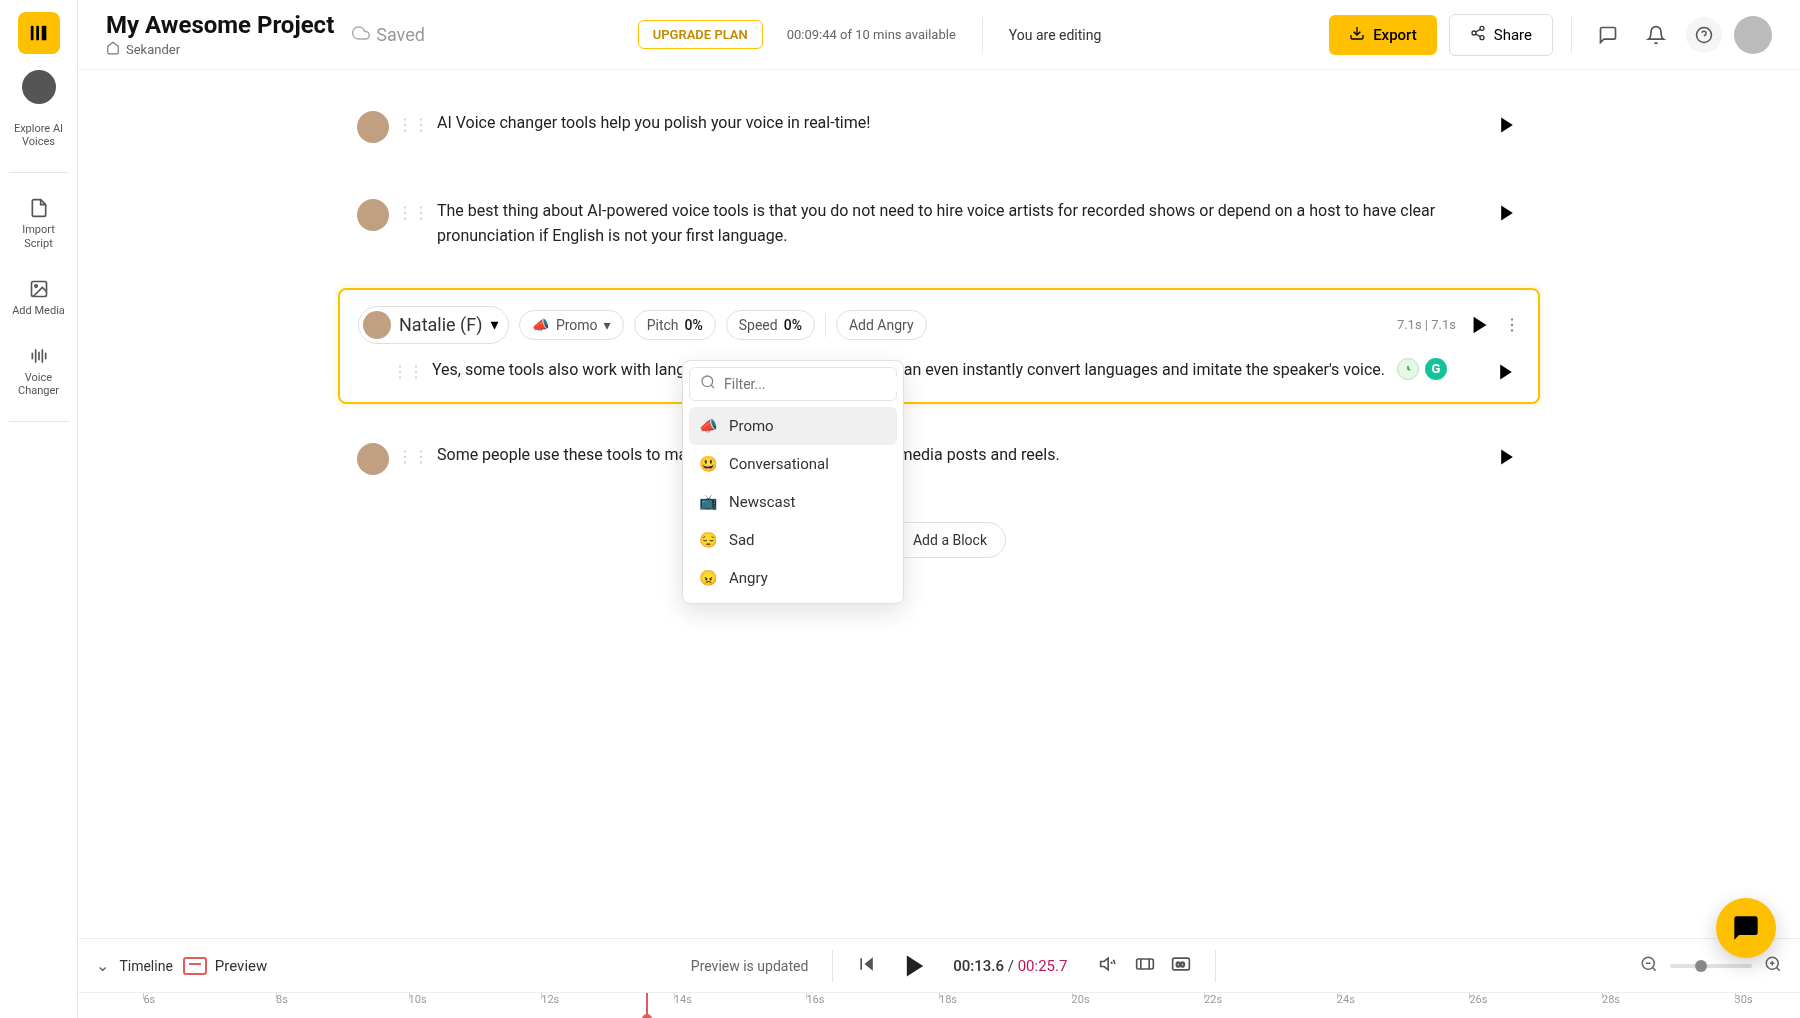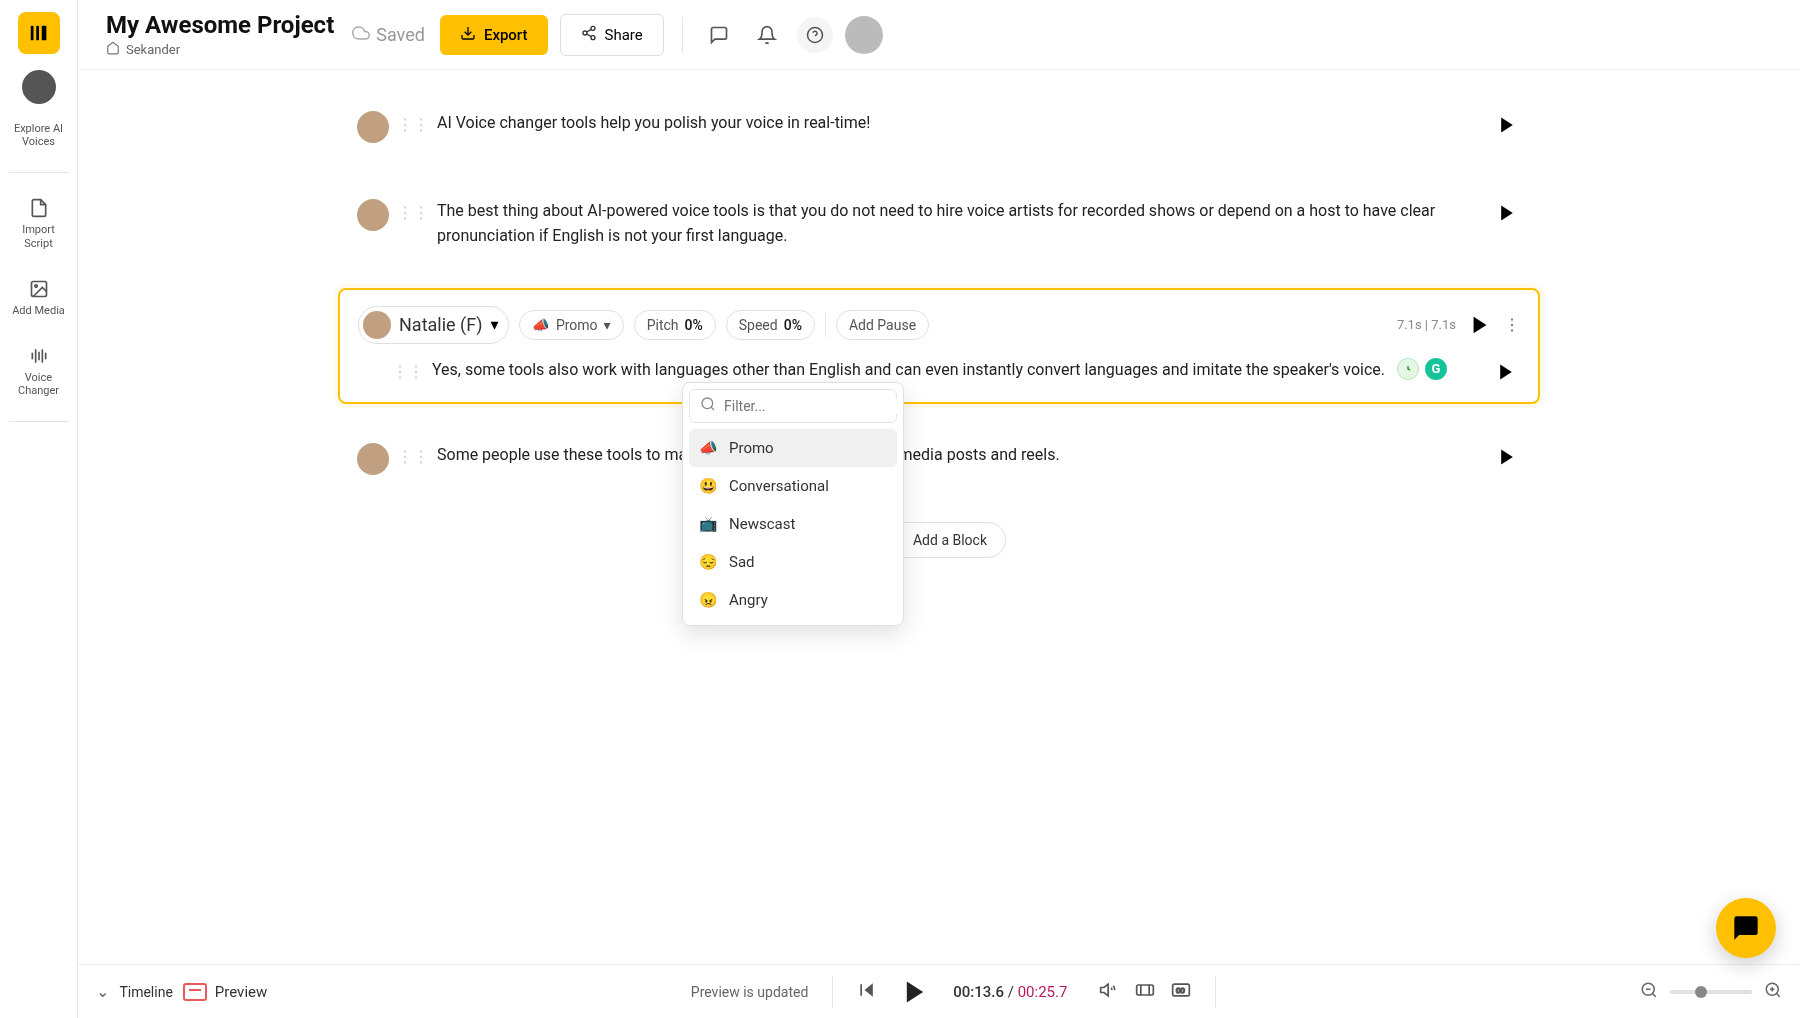--- a/index.html
+++ b/index.html
@@ -54,21 +54,21 @@
     .toolbar-row .spacer { flex: 1; }
     .timing { font-size: 13px; color: #888; }
     .more { cursor: pointer; color: #666; }
     .block.active .body-row { display: flex; align-items: flex-start; gap: 8px; }
     .inline-badges { display: inline-flex; align-items: center; gap: 6px; margin-left: 8px; }
     .badge-g { width: 22px; height: 22px; border-radius: 50%; display: flex; align-items: center; justify-content: center; font-size: 13px; font-weight: bold; }
     .badge-g.grn { background: #e6f7e6; color: #2da02d; border: 1px solid #b7e6b7; }
     .badge-g.grn2 { background: #15c39a; color: #fff; }
 
     
-    .dropdown { position: absolute; top: 382px; left: 604px; width: 222px; background: #fff; border: 1px solid #e0e0e0; border-radius: 8px; box-shadow: 0 8px 24px rgba(0,0,0,.12); padding: 6px; z-index: 50; }
+    .dropdown { position: absolute; top: 360px; left: 604px; width: 222px; background: #fff; border: 1px solid #e0e0e0; border-radius: 8px; box-shadow: 0 8px 24px rgba(0,0,0,.12); padding: 6px; z-index: 50; }
     .dd-search { display: flex; align-items: center; gap: 8px; border: 1px solid #e5e5e5; border-radius: 6px; padding: 6px 10px; margin-bottom: 6px; }
     .dd-search input { border: none; outline: none; font-size: 14px; flex: 1; }
     .dd-item { display: flex; align-items: center; gap: 10px; padding: 10px 10px; border-radius: 6px; cursor: pointer; font-size: 15px; color: #333; }
     .dd-item.sel { background: #f0f0f0; }
     .dd-emoji { width: 20px; text-align: center; }
 
     .add-block-row { display: flex; justify-content: center; margin-top: 8px; }
     .add-block { border: 1px solid #e0e0e0; border-radius: 20px; padding: 8px 18px; display: flex; align-items: center; gap: 8px; font-size: 14px; color: #333; background: #fff; cursor: pointer; }
 
     
@@ -165,20 +165,26 @@
             </svg></span>
         <span>Sekander</span>
       </div>
     </div>
     <div class="saved-wrap">
       <span><svg width="18" height="18" viewBox="0 0 24 24" fill="none" stroke="#aaa" stroke-width="2">
             <path d="M18 10h-1.26A8 8 0 109 20h9a5 5 0 000-10z"></path>
           </svg></span>
       <span>Saved</span>
     </div>
+    <div class="hdr-mid">
+      <button class="upgrade-btn">UPGRADE PLAN</button>
+      <span class="time-txt">00:09:44 of 10 mins available</span>
+      <span class="vdiv"></span>
+      <span class="editing-txt">You are editing</span>
+    </div>
     <div class="hdr-right">
       <button class="export-btn">
         <span><svg width="16" height="16" viewBox="0 0 24 24" fill="none" stroke="#000" stroke-width="2">
               <path d="M21 15v4a2 2 0 01-2 2H5a2 2 0 01-2-2v-4"></path>
               <polyline points="7 10 12 15 17 10"></polyline>
               <line x1="12" y1="15" x2="12" y2="3"></line>
             </svg></span>
         <span>Export</span>
       </button>
       <button class="share-btn">
@@ -252,21 +258,21 @@
         <div class="pill">
           <span>Pitch</span>
           <span class="val">0%</span>
         </div>
         <div class="pill">
           <span>Speed</span>
           <span class="val">0%</span>
         </div>
         <span class="toolbar-div"></span>
         <div class="pill">
-          <span>Add Pause</span>
+          <span>Add Angry</span>
         </div>
         <span class="spacer"></span>
         <span class="timing">7.1s | 7.1s</span>
         <span class="play">
             <svg width="22" height="22" viewBox="0 0 24 24" fill="#000">
               <polygon points="5 3 19 12 5 21"></polygon>
             </svg>
           </span>
         <span class="more">⋮</span>
       </div>
@@ -391,19 +397,35 @@
         </div>
       <span><svg width="18" height="18" viewBox="0 0 24 24" fill="none" stroke="#666" stroke-width="2">
             <circle cx="11" cy="11" r="8"></circle>
             <line x1="11" y1="8" x2="11" y2="14"></line>
             <line x1="8" y1="11" x2="14" y2="11"></line>
             <line x1="21" y1="21" x2="16.6" y2="16.6"></line>
           </svg></span>
     </div>
   </div>
 
+  <div class="ruler" id="ruler">
+    <div class="playhead" id="playhead" style="left: 33%;"></div>
+  <div class="tick" style="left: 3.8%;">6s</div>
+      <div class="tick" style="left: 11.5%;">8s</div>
+      <div class="tick" style="left: 19.2%;">10s</div>
+      <div class="tick" style="left: 26.9%;">12s</div>
+      <div class="tick" style="left: 34.6%;">14s</div>
+      <div class="tick" style="left: 42.3%;">16s</div>
+      <div class="tick" style="left: 50%;">18s</div>
+      <div class="tick" style="left: 57.7%;">20s</div>
+      <div class="tick" style="left: 65.4%;">22s</div>
+      <div class="tick" style="left: 73.1%;">24s</div>
+      <div class="tick" style="left: 80.8%;">26s</div>
+      <div class="tick" style="left: 88.5%;">28s</div>
+      <div class="tick" style="left: 96.2%;">30s</div>
+    </div>
 
   <div class="chat-fab">
     <svg width="28" height="28" viewBox="0 0 24 24" fill="#000">
         <path d="M20 2H4a2 2 0 00-2 2v18l4-4h14a2 2 0 002-2V4a2 2 0 00-2-2z"></path>
       </svg>
   </div>
 </div>
 
 </body></html>

